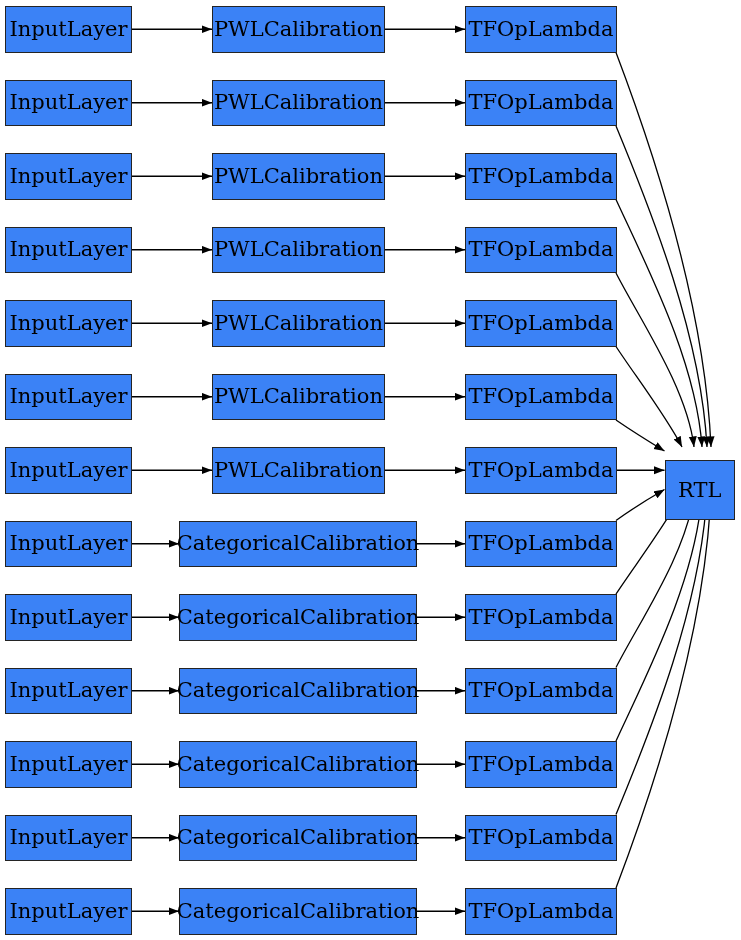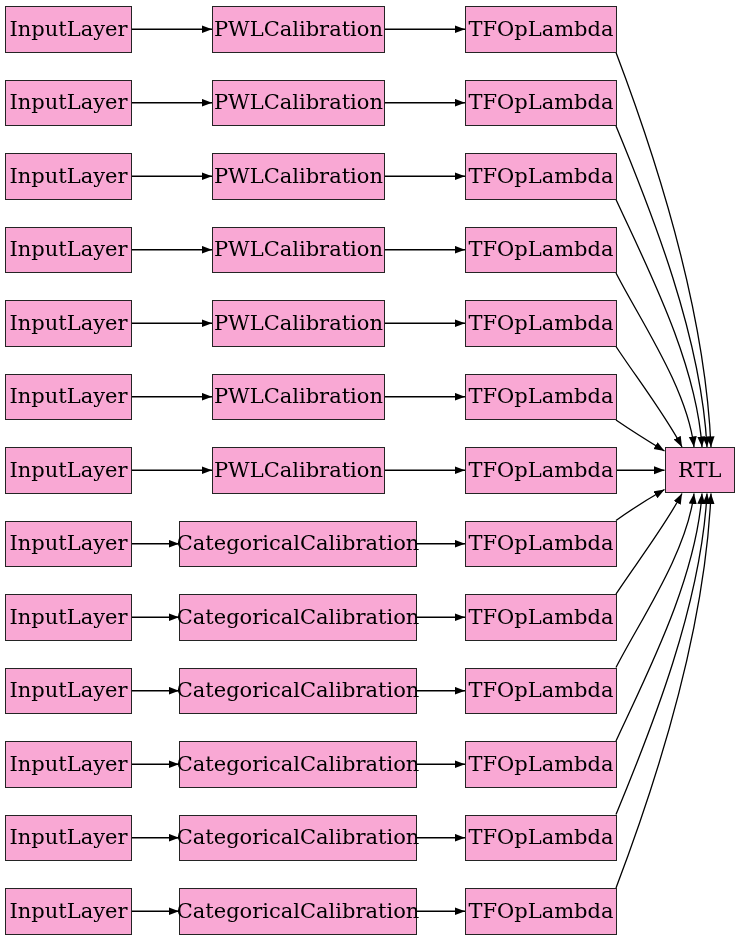--- a/index.html
+++ b/index.html
@@ -16,21 +16,21 @@
     font-family: "DejaVu Serif", "Liberation Serif", serif;
   }
   .edge-layer {
     position: absolute;
     left: 0;
     top: 0;
   }
   .node {
     position: absolute;
     box-sizing: border-box;
-    background: #f9a8d4;
+    background: #3b82f6;
     border: 1.4px solid #242424;
     display: flex;
     align-items: center;
     justify-content: center;
     font-size: 21px;
     color: #000000;
     white-space: nowrap;
     line-height: 1;
   }
   .edge {
@@ -124,15 +124,15 @@
       <div class="node" style="left: 465px; top: 667.5px; width: 152px; height: 46.5px;">TFOpLambda</div>
       <div class="node" style="left: 5px; top: 741px; width: 127px; height: 46.5px;">InputLayer</div>
       <div class="node" style="left: 179px; top: 741px; width: 238px; height: 46.5px;">CategoricalCalibration</div>
       <div class="node" style="left: 465px; top: 741px; width: 152px; height: 46.5px;">TFOpLambda</div>
       <div class="node" style="left: 5px; top: 814.5px; width: 127px; height: 46.5px;">InputLayer</div>
       <div class="node" style="left: 179px; top: 814.5px; width: 238px; height: 46.5px;">CategoricalCalibration</div>
       <div class="node" style="left: 465px; top: 814.5px; width: 152px; height: 46.5px;">TFOpLambda</div>
       <div class="node" style="left: 5px; top: 888px; width: 127px; height: 46.5px;">InputLayer</div>
       <div class="node" style="left: 179px; top: 888px; width: 238px; height: 46.5px;">CategoricalCalibration</div>
       <div class="node" style="left: 465px; top: 888px; width: 152px; height: 46.5px;">TFOpLambda</div>
-      <div class="node" style="left: 664.5px; top: 447px; width: 70.5px; height: 46px;">RTL</div>
+      <div class="node" style="left: 664.5px; top: 460px; width: 70.5px; height: 60px;">RTL</div>
     </div>
 </div>
 
 </body></html>

